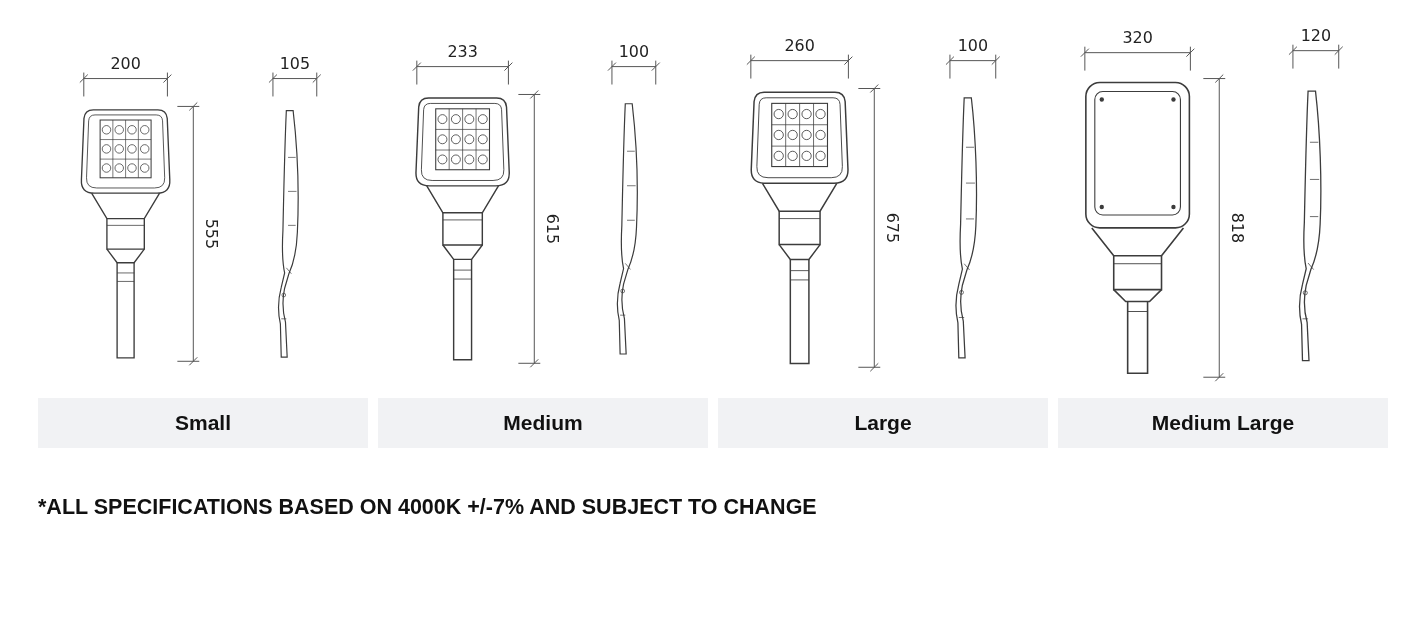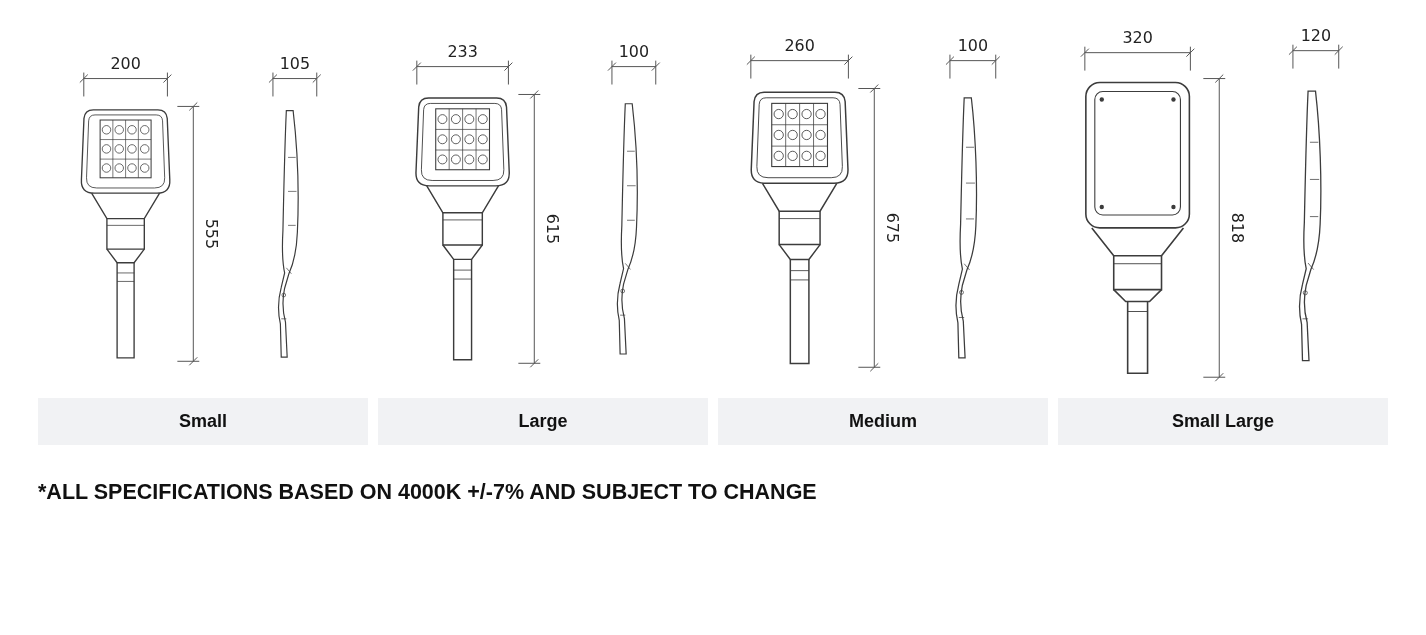--- a/index.html
+++ b/index.html
@@ -7,23 +7,23 @@
     width:1426px; height:635px;
     font-family:"Liberation Sans", sans-serif;
     color:#111; overflow:hidden;
   }
   .drawings { display:flex; padding:6px 36px 0 36px; }
   .col { width:25%; }
   .colsvg { display:block; width:100%; height:392px; }
   .captions { display:flex; gap:10px; padding:0 38px; }
   .caption {
     flex:1; background:#f1f2f4; text-align:center;
-    font-size:18px; font-weight:700; padding:13px 0;
+    font-size:21px; font-weight:700; padding:13px 0;
   }
-  .footer { padding:0 38px; margin-top:32px; font-size:21.5px; line-height:1.45; }
+  .footer { padding:0 38px; margin-top:44px; font-size:21.5px; line-height:1.45; }
   .footer .head { font-weight:700; margin:0 0 4px 0; }
   .footer p { margin:0; max-width:1350px; }
   text.dim { font-family:"DejaVu Sans", sans-serif; font-size:16px; fill:#222; stroke:none; }
 </style>
 </head>
 <body>
 
 <svg width="0" height="0" style="position:absolute" aria-hidden="true">
   <defs>
     <symbol id="front-sym" viewBox="0 0 120 300">
@@ -203,20 +203,20 @@
       </g>
       <text class="dim" x="265" y="34" text-anchor="middle">120</text>
       <use href="#side-sym" x="232" y="68" width="56" height="304"></use>
     </svg>
   </div>
 
 </div>
 
 <div class="captions">
   <div class="caption">Small</div>
+  <div class="caption">Medium</div>
   <div class="caption">Large</div>
-  <div class="caption">Medium</div>
-  <div class="caption">Small Large</div>
+  <div class="caption">Medium Large</div>
 </div>
 
 <div class="footer">
   <p class="head">*ALL SPECIFICATIONS BASED ON 4000K +/-7% AND SUBJECT TO CHANGE</p>
 </div>
 
 </body></html>

